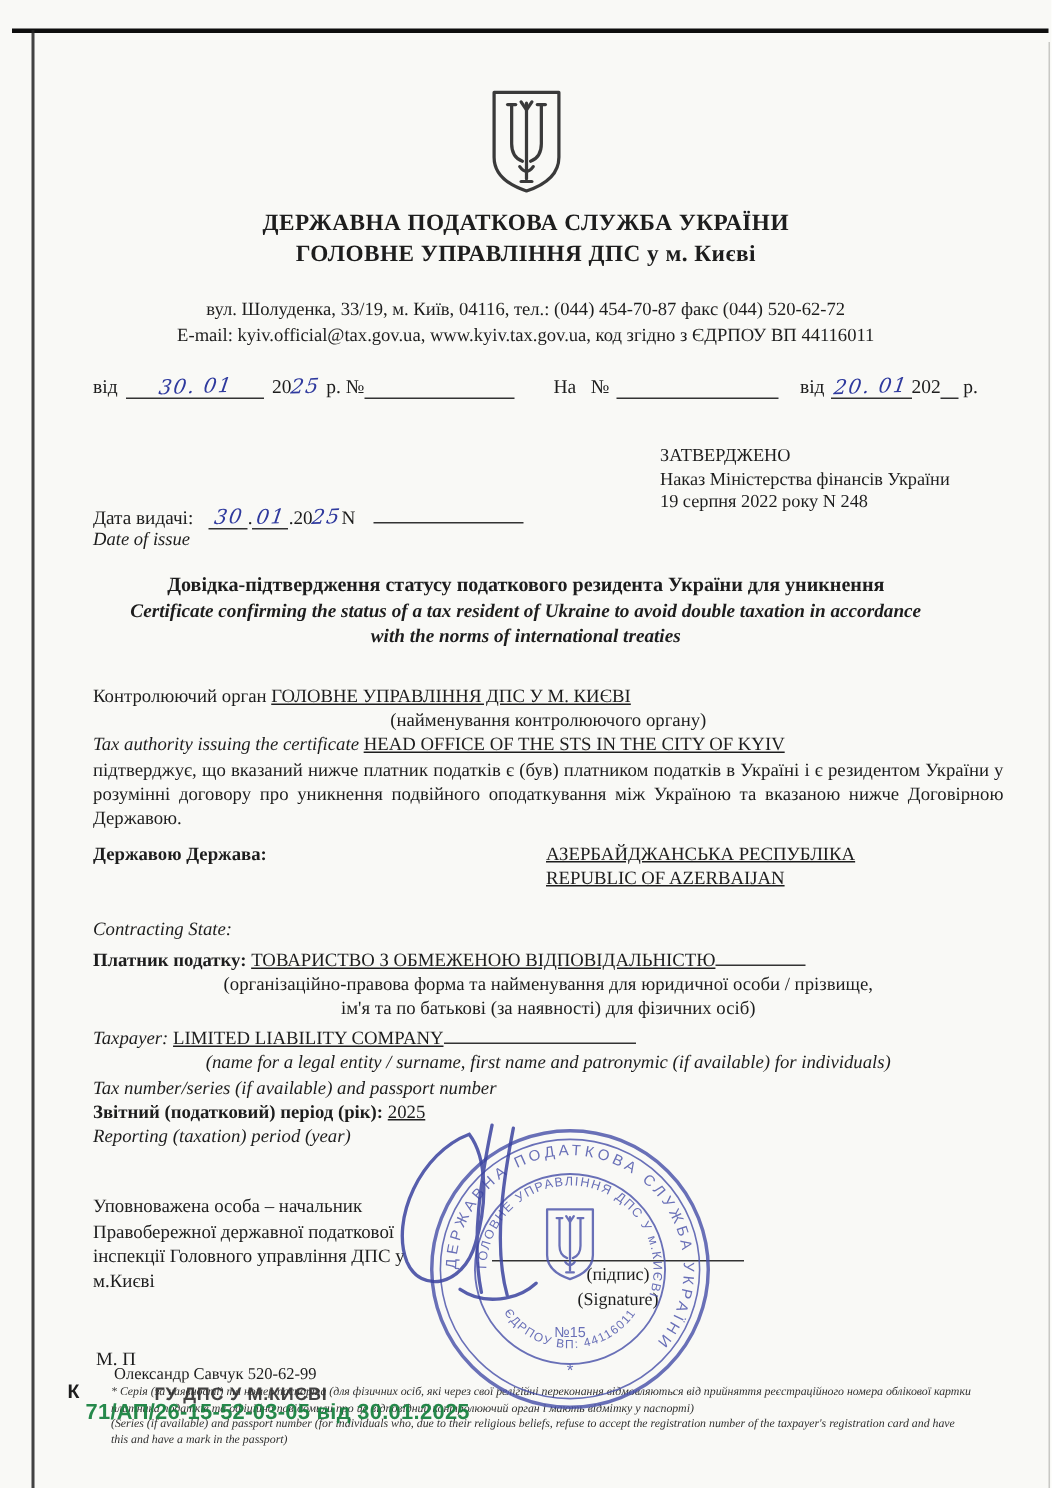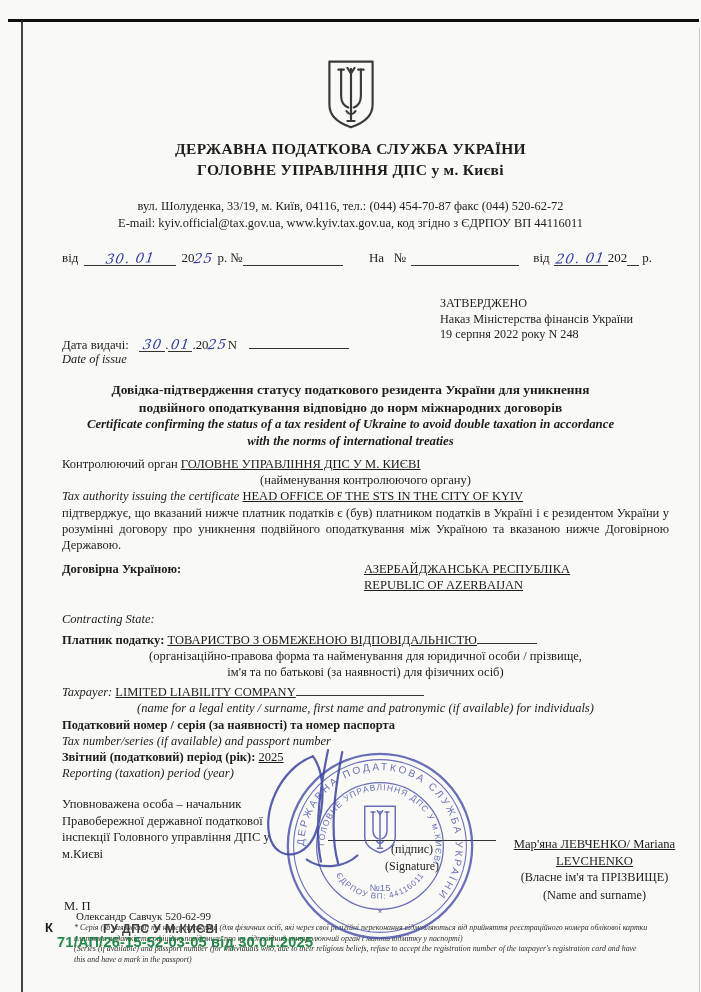--- a/index.html
+++ b/index.html
@@ -144,67 +144,60 @@
     <span>Дата видачі:</span>
     <span style="display:inline-block;width:4px"></span>
     <span class="useg w30"><span class="hw">30</span></span>.<span class="useg w26"><span class="hw">01</span></span><span>.20</span><span class="hw">25</span><span>N</span>
     <span style="display:inline-block;width:6px"></span>
     <span class="useg w105"></span>
   </div>
   <div class="issuesub">Date of issue</div>
 
   <div class="title">
     <div class="ua">Довідка-підтвердження статусу податкового резидента України для уникнення</div>
-    <div class="ua">подвійного оподаткування відповідно до норм міжнародних договорів</div>
     <div class="en">Certificate confirming the status of a tax resident of Ukraine to avoid double taxation in accordance</div>
     <div class="en">with the norms of international treaties</div>
   </div>
 
   <div class="body1">
     <p><span>Контролюючий орган</span> <span class="u">ГОЛОВНЕ УПРАВЛІННЯ ДПС У М. КИЄВІ</span></p>
     <p class="c">(найменування контролюючого органу)</p>
     <p><span class="i">Tax authority issuing the certificate</span> <span class="u">HEAD OFFICE OF THE STS IN THE CITY OF KYIV</span></p>
     <p class="j">підтверджує, що вказаний нижче платник податків є (був) платником податків в Україні і є резидентом України у розумінні договору про уникнення подвійного оподаткування між Україною та вказаною нижче Договірною Державою.</p>
 
     <div class="row mt8">
-      <span class="lbl b">Договірна Україною:</span>
+      <span class="lbl b">Державою Держава:</span>
       <span class="u">АЗЕРБАЙДЖАНСЬКА РЕСПУБЛІКА</span>
     </div>
     <div class="row">
       <span class="lbl i">Contracting State:</span>
       <span class="u">REPUBLIC OF AZERBAIJAN</span>
     </div>
 
     <p class="mt10"><span class="b">Платник податку:</span> <span class="u">ТОВАРИСТВО З ОБМЕЖЕНОЮ ВІДПОВІДАЛЬНІСТЮ</span><span class="useg" style="width:60px"></span></p>
     <p class="c">(організаційно-правова форма та найменування для юридичної особи / прізвище,</p>
     <p class="c">ім'я та по батькові (за наявності) для фізичних осіб)</p>
     <p><span class="i">Taxpayer:</span> <span class="u">LIMITED LIABILITY COMPANY</span><span class="useg" style="width:128px"></span></p>
     <p class="c i">(name for a legal entity / surname, first name and patronymic (if available) for individuals)</p>
-    <p class="b">Податковий номер / серія (за наявності) та номер паспорта</p>
     <p class="i">Tax number/series (if available) and passport number</p>
     <p><span class="b">Звітний (податковий) період (рік):</span> <span class="u">2025</span></p>
     <p class="i">Reporting (taxation) period (year)</p>
   </div>
 
   <div class="signrow">
     <div class="sr-left">
       <div>Уповноважена особа – начальник</div>
       <div>Правобережної державної податкової</div>
       <div>інспекції Головного управління ДПС у</div>
       <div>м.Києві</div>
     </div>
     <div class="sr-mid">
       <div class="sigline"></div>
       <div class="cap">(підпис)</div>
       <div class="cap">(Signature)</div>
-    </div>
-    <div class="sr-right">
-      <div class="u">Мар'яна ЛЕВЧЕНКО/ Mariana LEVCHENKO</div>
-      <div class="cap">(Власне ім'я та ПРІЗВИЩЕ)</div>
-      <div class="cap">(Name and surname)</div>
     </div>
   </div>
 
   <div class="mp">М. П</div>
   <div class="contactline">Олександр Савчук 520-62-99</div>
   <div class="marginletter">К</div>
 
   <div class="footnote">
     <div>* Серія (за наявності) та номер паспорта (для фізичних осіб, які через свої релігійні переконання відмовляються від прийняття реєстраційного номера облікової картки</div>
     <div>платника податків та офіційно повідомили про це відповідний контролюючий орган і мають відмітку у паспорті)</div>

